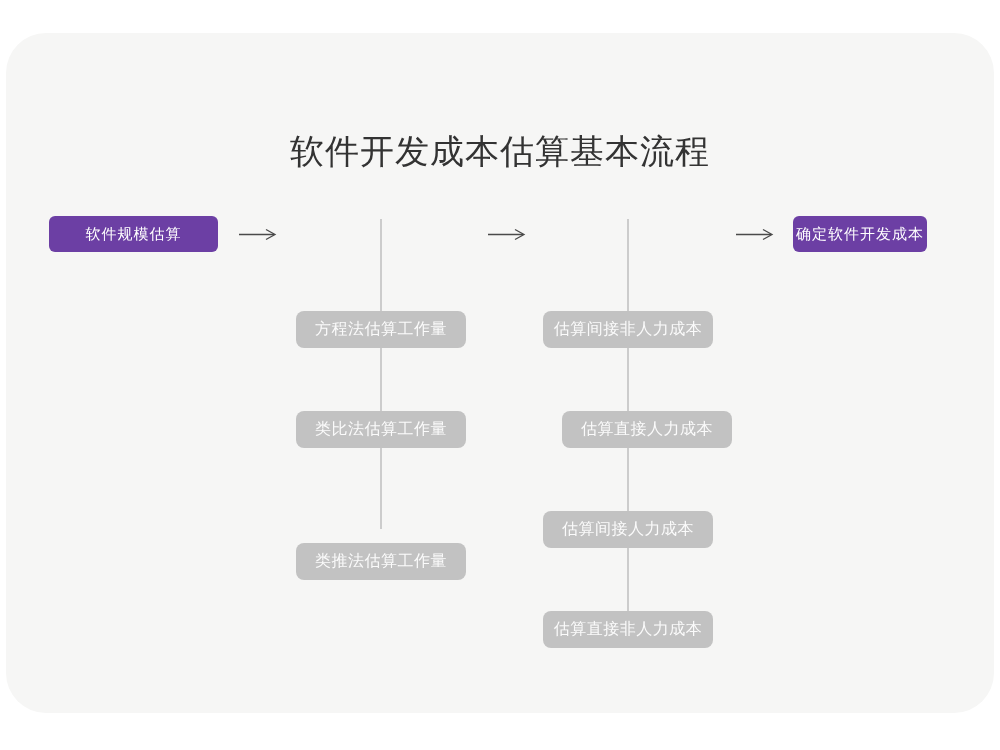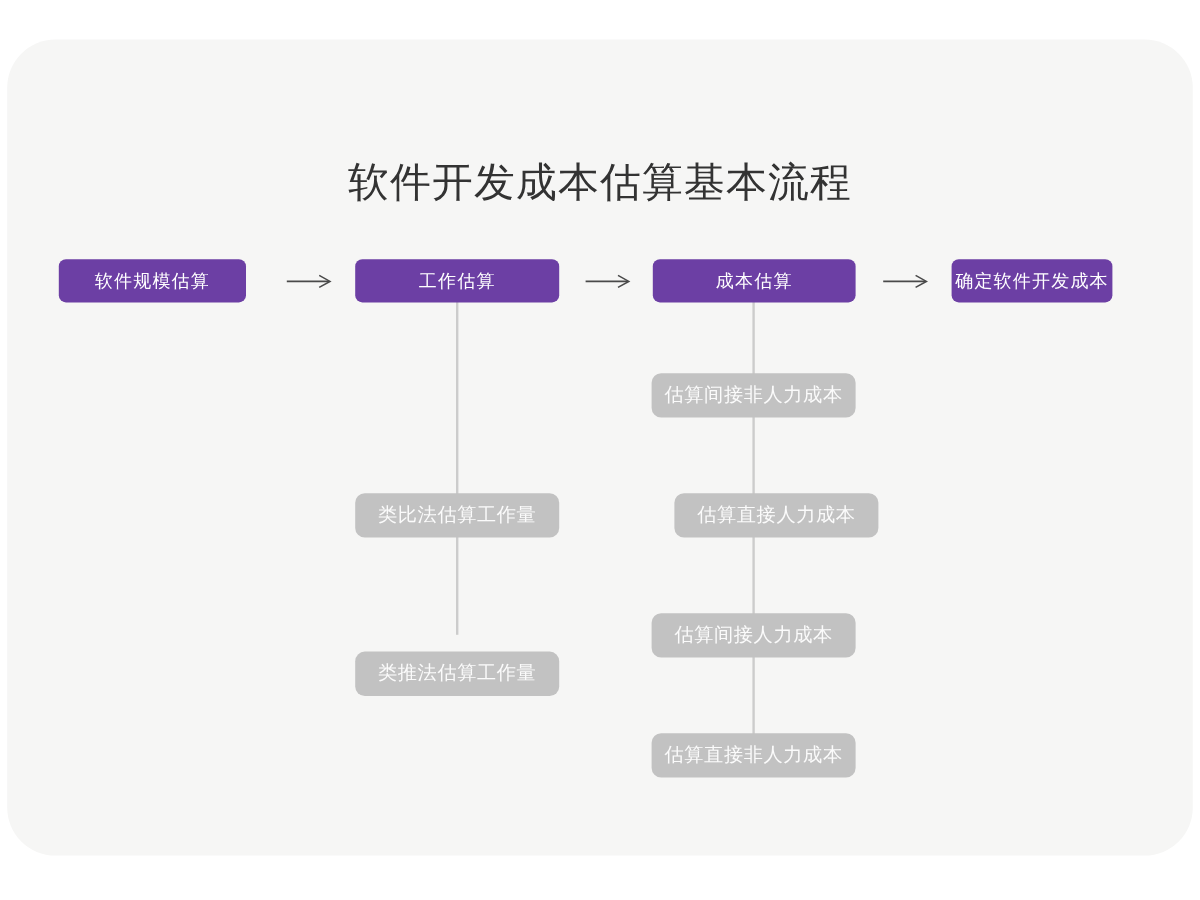--- a/index.html
+++ b/index.html
@@ -62,51 +62,50 @@
   .harrow svg { display: block; }
 </style>
 </head>
 <body>
 
 <div class="canvas">
   <div class="panel">
 
     <div class="title">软件开发成本估算基本流程</div>
 
-    <div class="pbox" style="left:43px; width:156px;">软件规模估算</div>
+    <div class="pbox" style="left:43px; width:169px;">软件规模估算</div>
 
     <div class="harrow" style="left:232px;">
       <svg width="40" height="13" viewBox="0 0 40 13">
         <line x1="1" y1="6.5" x2="36" y2="6.5" stroke="#4a4a4a" stroke-width="1.3"></line>
         <path d="M28 1.5 L37 6.5 L28 11.5" fill="none" stroke="#4a4a4a" stroke-width="1.3"></path>
       </svg>
     </div>
 
-    <div class="pbox" style="left:290px; width:170px;">工作估算</div>
 
     <div class="harrow" style="left:481px;">
       <svg width="40" height="13" viewBox="0 0 40 13">
         <line x1="1" y1="6.5" x2="36" y2="6.5" stroke="#4a4a4a" stroke-width="1.3"></line>
         <path d="M28 1.5 L37 6.5 L28 11.5" fill="none" stroke="#4a4a4a" stroke-width="1.3"></path>
       </svg>
     </div>
 
-    <div class="pbox" style="left:538px; width:169px;">成本估算</div>
 
     <div class="harrow" style="left:729px;">
       <svg width="40" height="13" viewBox="0 0 40 13">
         <line x1="1" y1="6.5" x2="36" y2="6.5" stroke="#4a4a4a" stroke-width="1.3"></line>
         <path d="M28 1.5 L37 6.5 L28 11.5" fill="none" stroke="#4a4a4a" stroke-width="1.3"></path>
       </svg>
     </div>
 
     <div class="pbox" style="left:787px; width:134px;">确定软件开发成本</div>
 
     <div class="vline" style="left:374px; top:186px; height:310px;"></div>
 
+    <div class="gbox" style="left:290px; top:278px;">方程法估算工作量</div>
     <div class="gbox" style="left:290px; top:378px;text-align:center;">类比法估算工作量</div>
     <div class="gbox" style="left:290px; top:478px;margin-top:32px;">类推法估算工作量</div>
 
     <div class="vline" style="left:621px; top:186px; height:410px;"></div>
 
     <div class="gbox" style="left:537px; top:278px;">估算间接非人力成本</div>
     <div class="gbox" style="left:556px; top:378px;">估算直接人力成本</div>
     <div class="gbox" style="left:537px; top:478px;">估算间接人力成本</div>
     <div class="gbox" style="left:537px; top:578px;">估算直接非人力成本</div>
 

